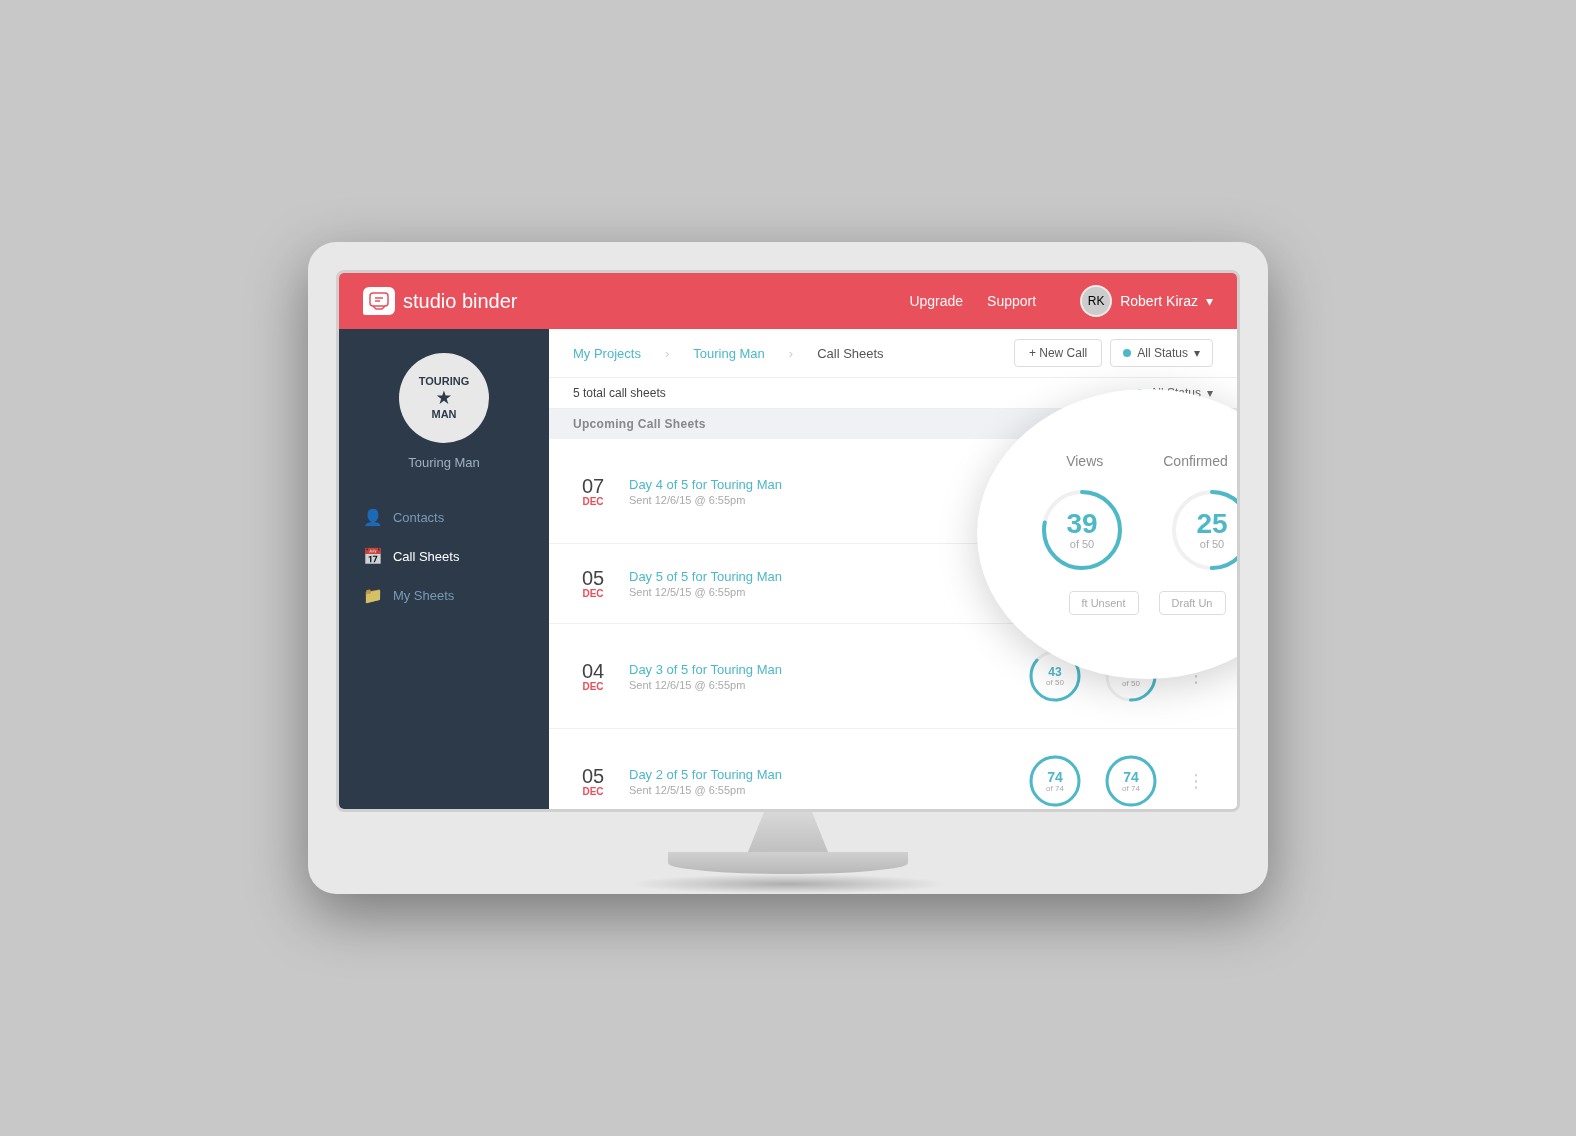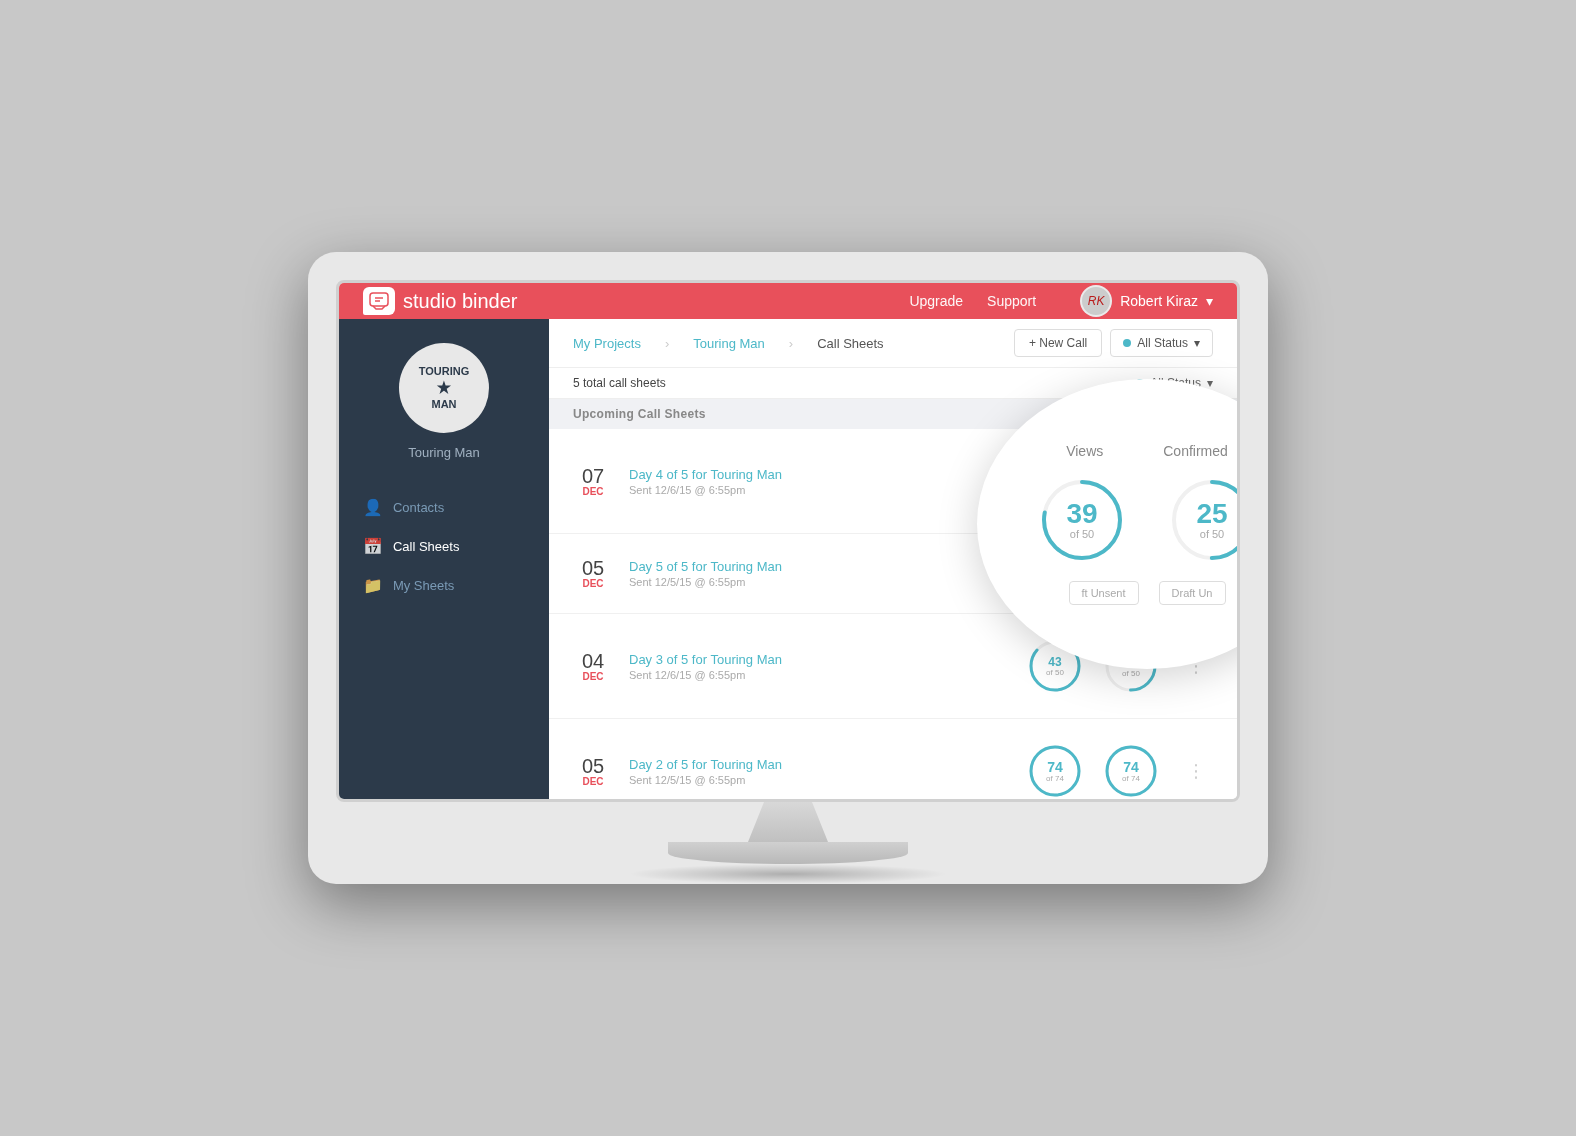--- a/index.html
+++ b/index.html
@@ -28,21 +28,21 @@
       border: 3px solid #d0d0d0;
       position: relative;
     }
 
     
     .top-nav {
       background: #e8505b;
       display: flex;
       align-items: center;
       padding: 0 24px;
-      height: 36px;
+      height: 56px;
     }
     .logo {
       display: flex;
       align-items: center;
       gap: 8px;
       color: #fff;
       font-size: 20px;
       font-weight: 400;
       flex: 1;
     }
@@ -77,22 +77,21 @@
       width: 32px;
       height: 32px;
       border-radius: 50%;
       background: #ccc;
       overflow: hidden;
       border: 2px solid rgba(255,255,255,0.6);
       display: flex;
       align-items: center;
       justify-content: center;
       font-size: 12px;
-      color: #b91c1c;
-      font-style: italic;
+      color: #000000;
     }
 
     
     .app-body {
       display: flex;
       height: 480px;
     }
 
     
     .sidebar {

